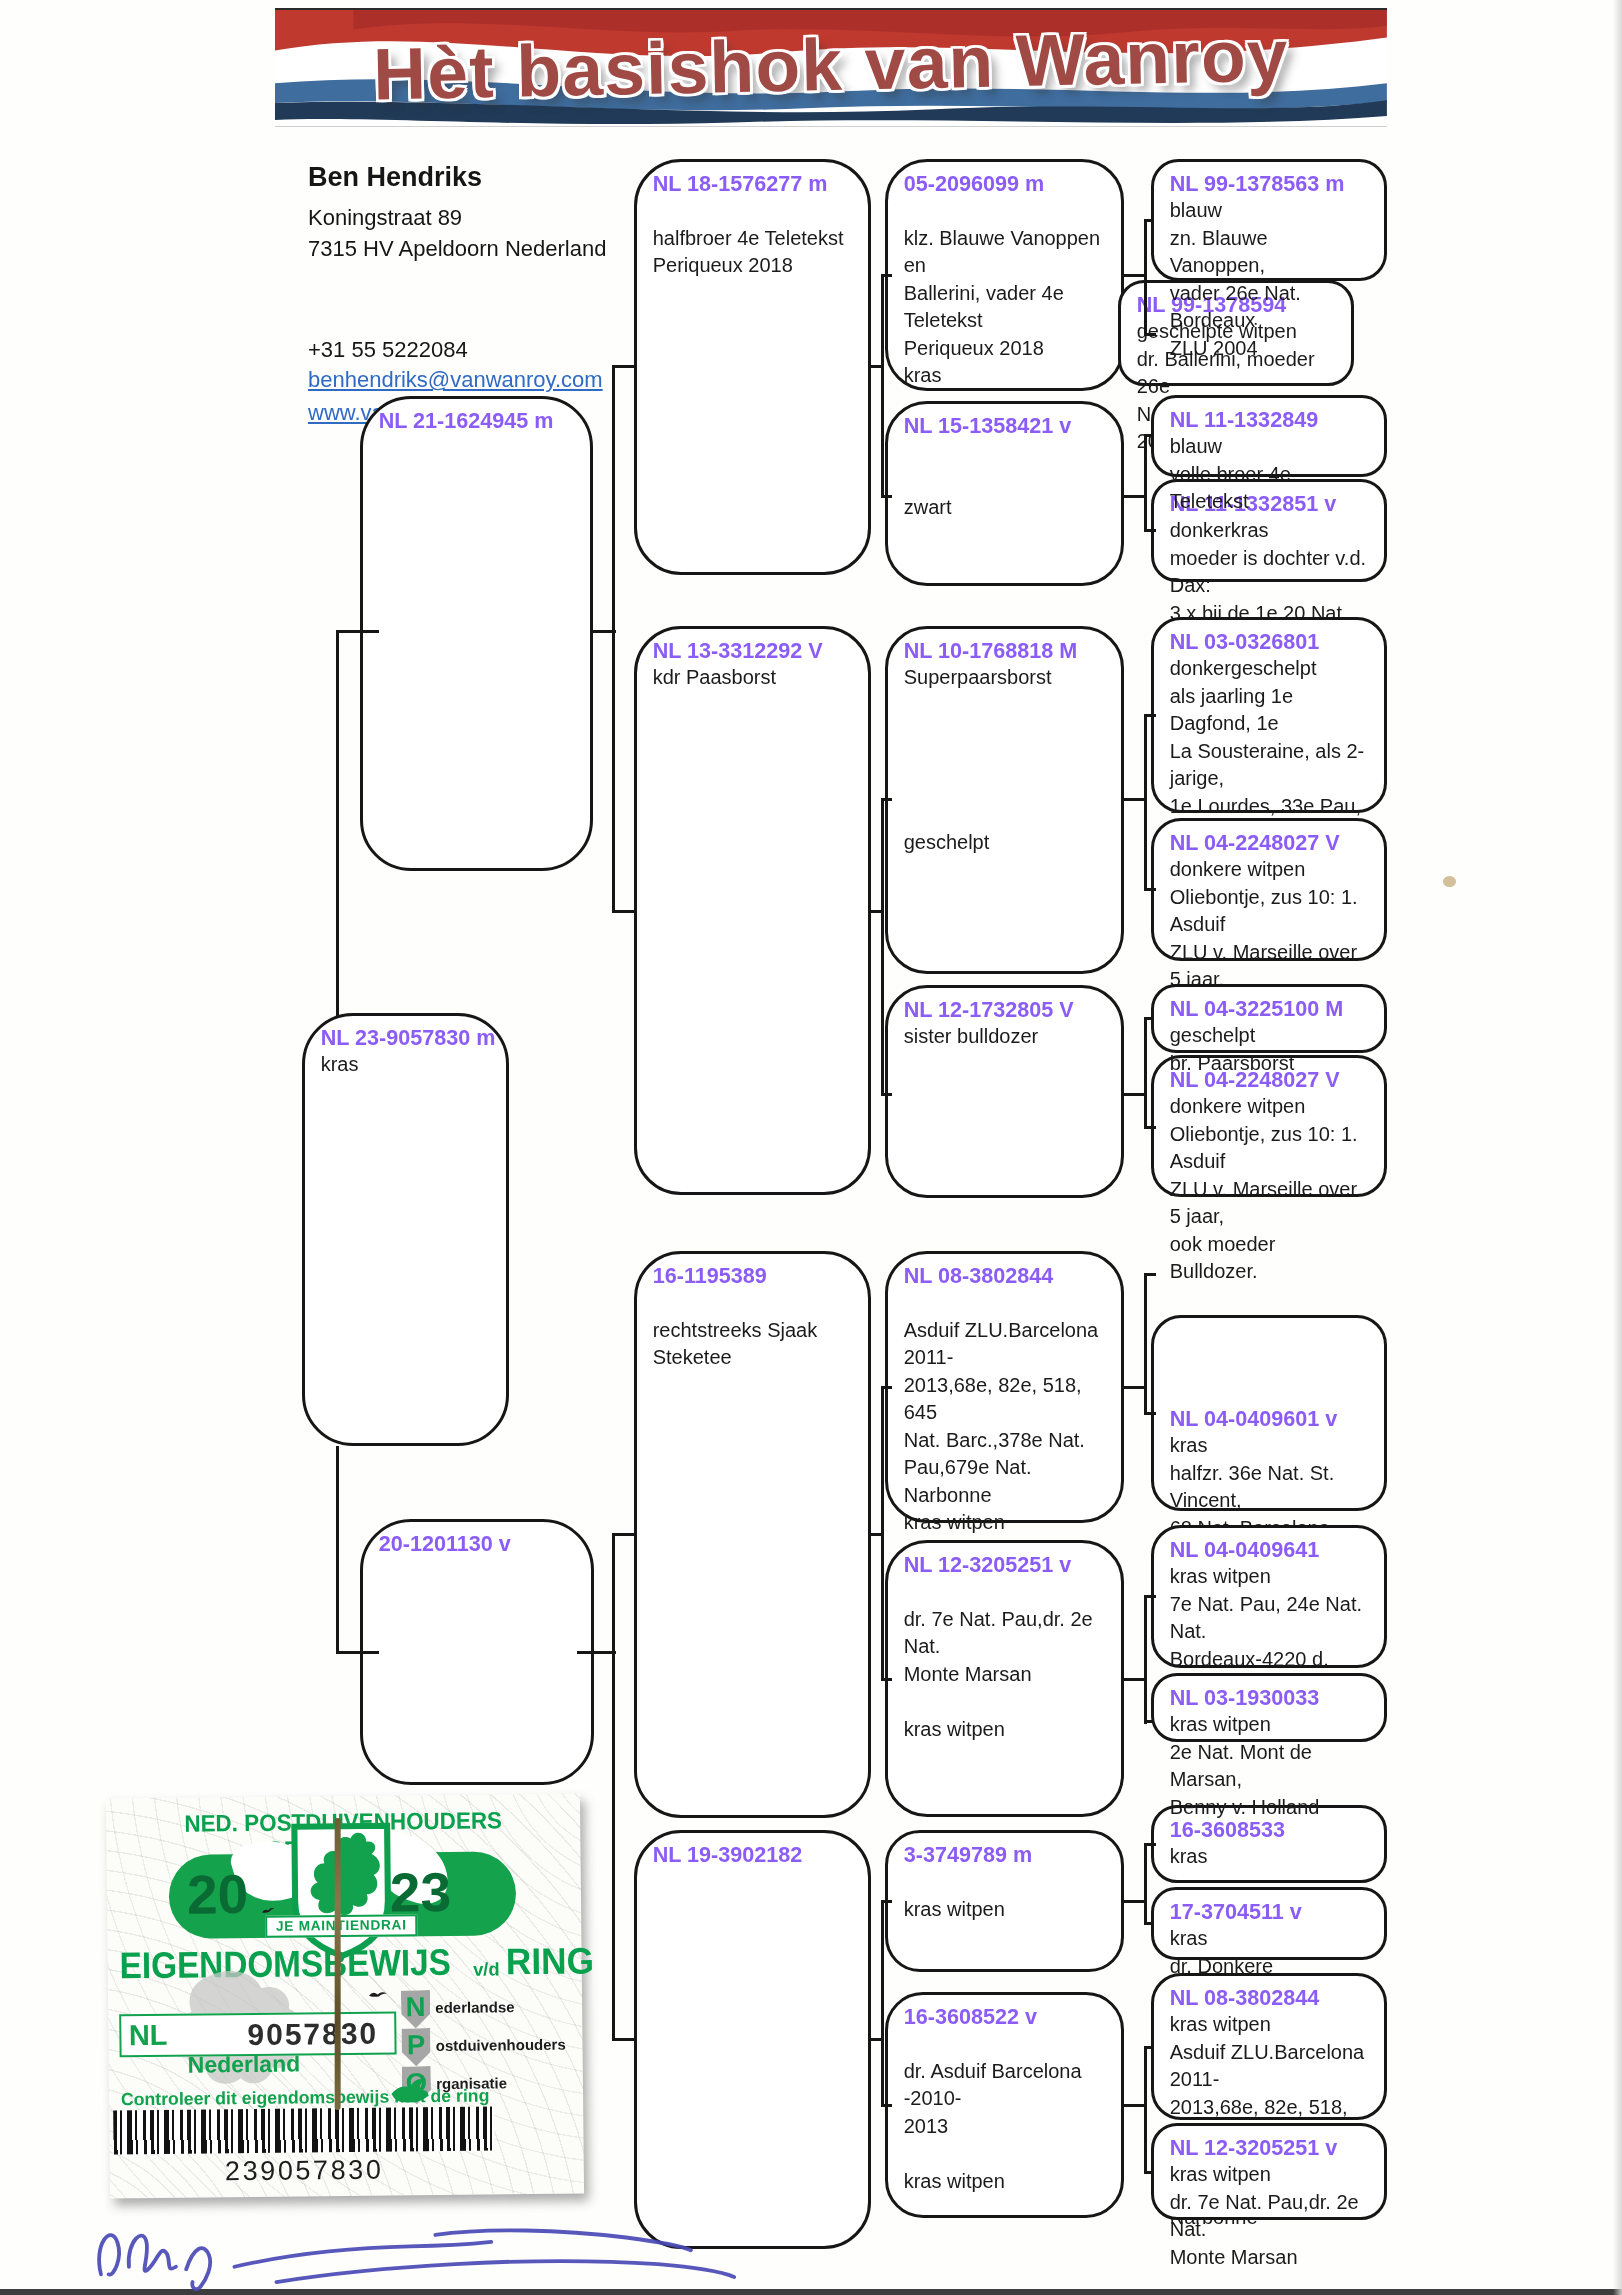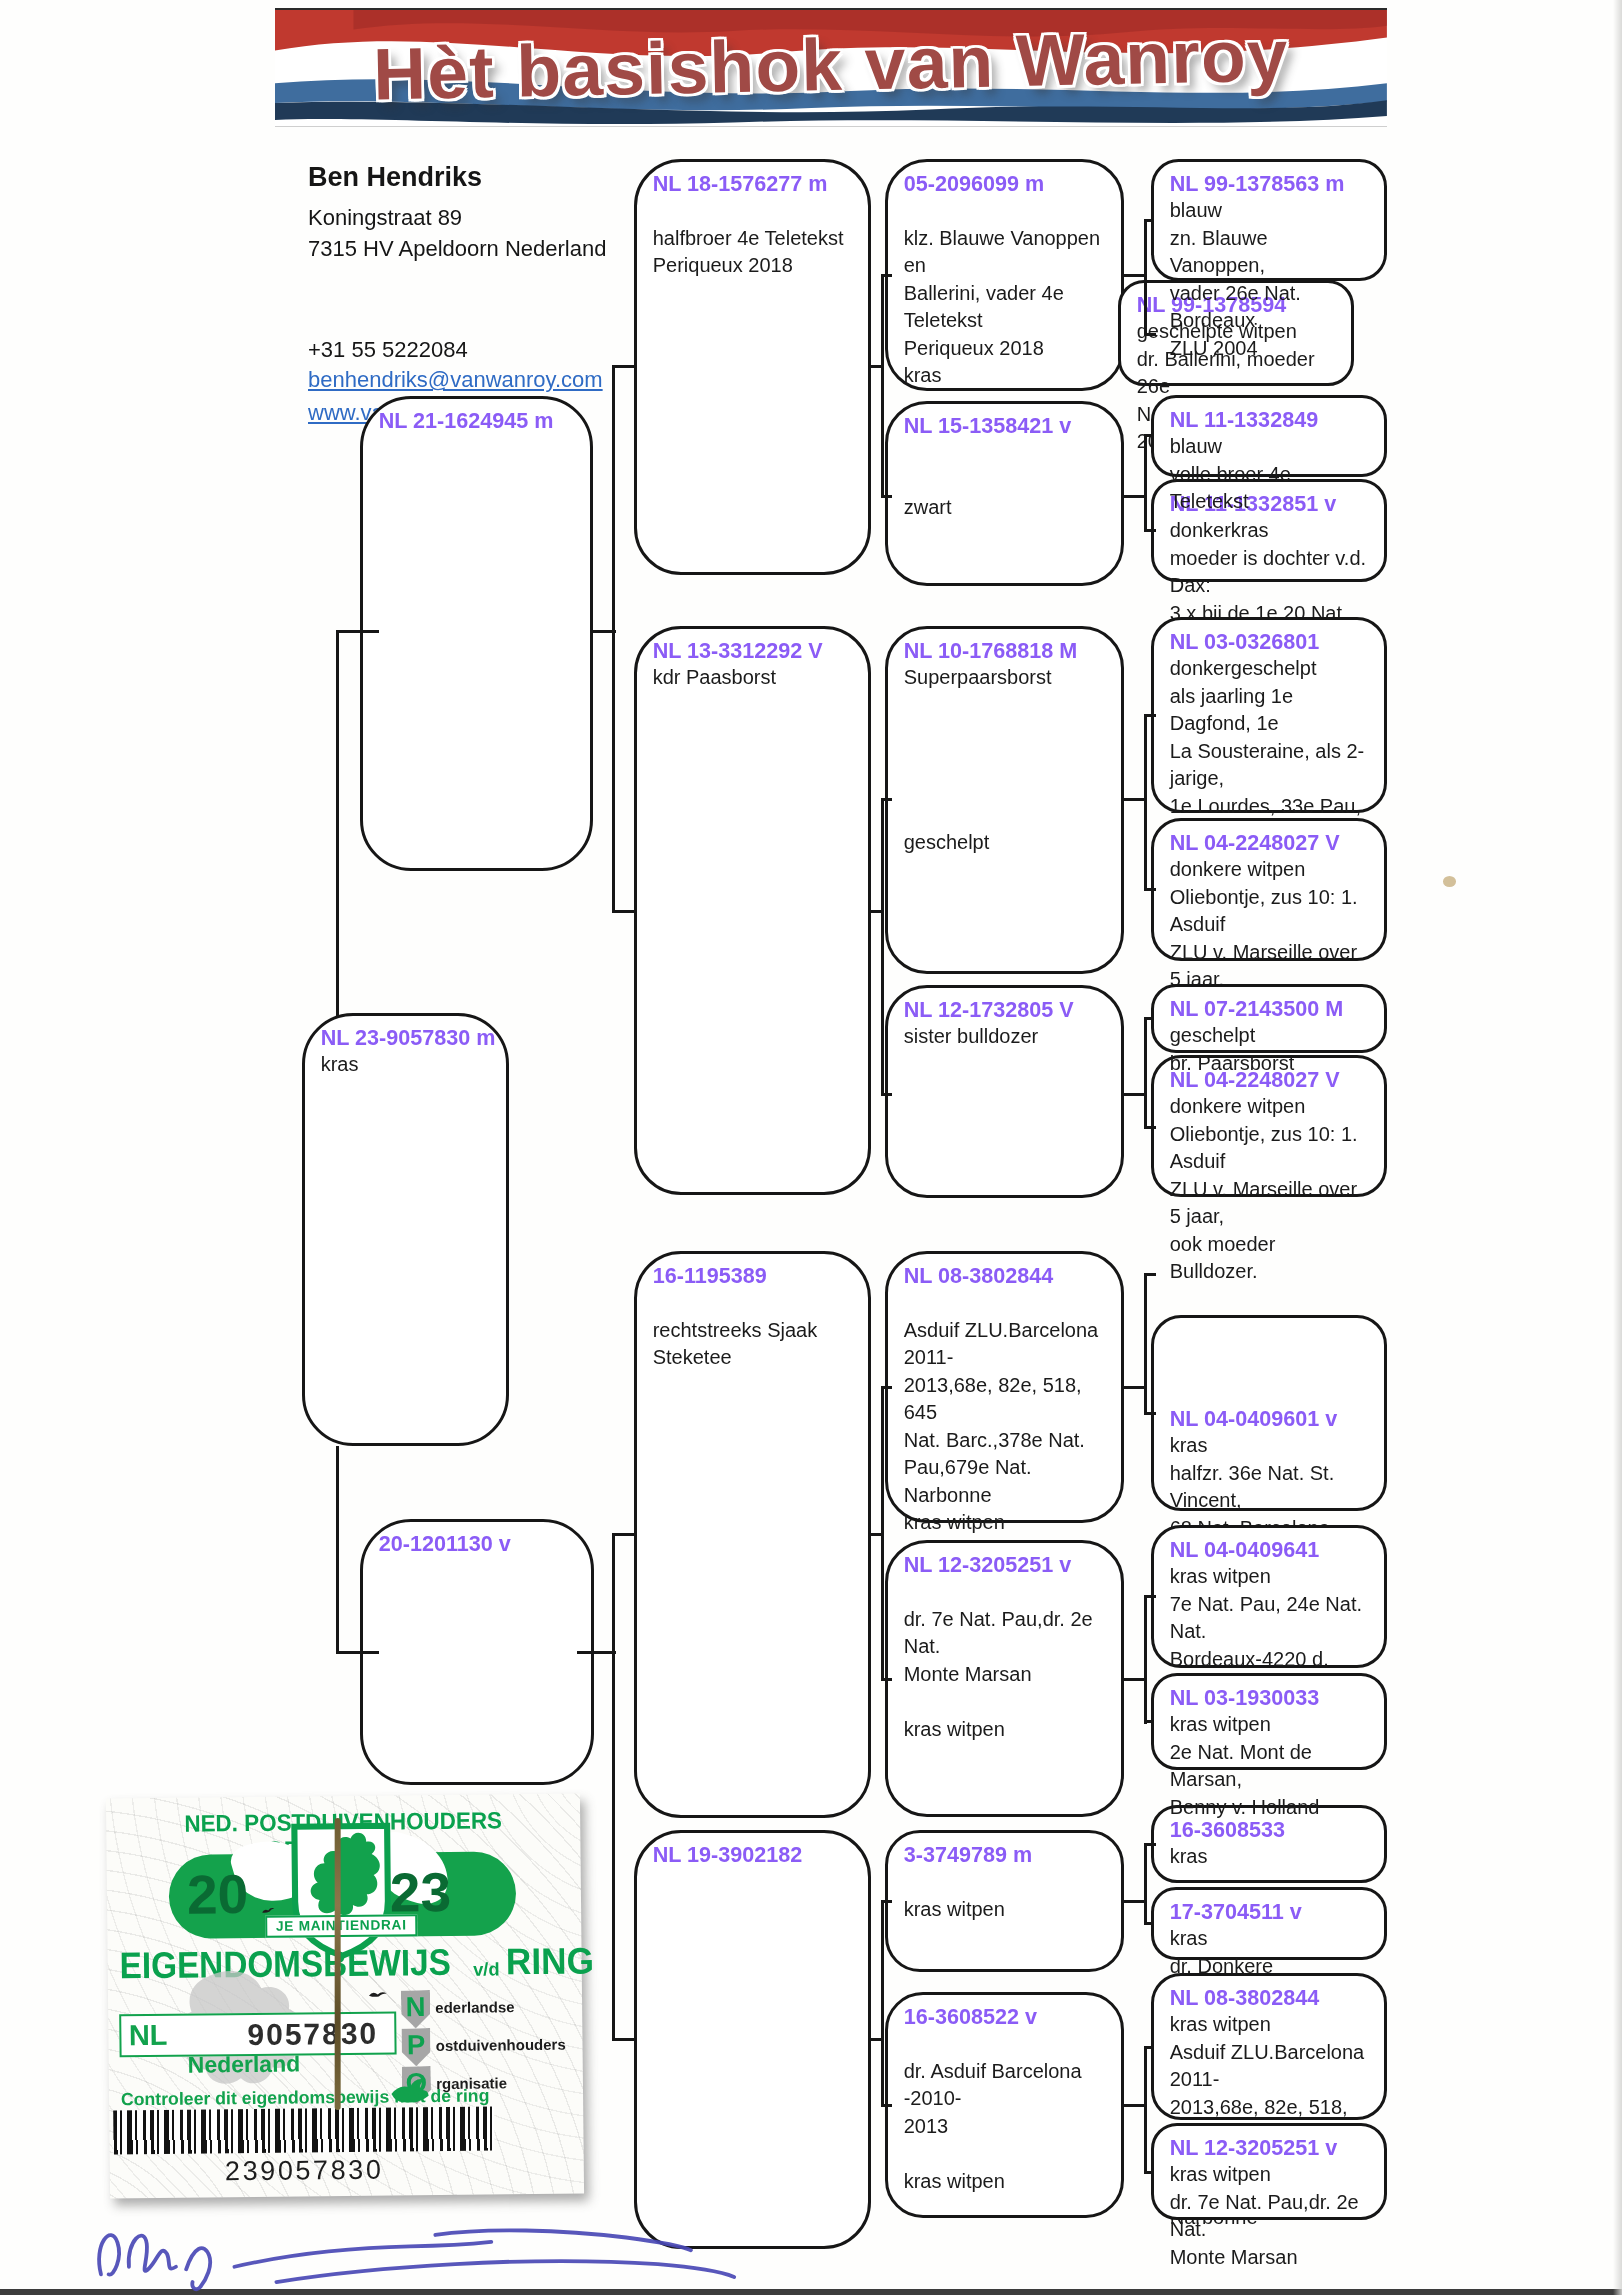--- a/index.html
+++ b/index.html
@@ -220,21 +220,21 @@
 als 3-jarige 1e Nat. ZLU Dax</div>
   </div>
   <div class="pbox" style="left:1151px;top:818px;width:236px;height:143px;border-radius:30px">
     <div class="ring">NL 04-2248027 V</div>
     <div class="body">donkere witpen
 Oliebontje, zus 10: 1. Asduif
 ZLU v. Marseille over 5 jaar,
 ook moeder Bulldozer.</div>
   </div>
   <div class="pbox z3" style="left:1151px;top:984px;width:236px;height:69px;border-radius:25px">
-    <div class="ring">NL 07-2143500 M</div>
+    <div class="ring">NL 04-3225100 M</div>
     <div class="body">geschelpt
 br. Paarsborst</div>
   </div>
   <div class="pbox" style="left:1151px;top:1055px;width:236px;height:142px;border-radius:30px">
     <div class="ring">NL 04-2248027 V</div>
     <div class="body">donkere witpen
 Oliebontje, zus 10: 1. Asduif
 ZLU v. Marseille over 5 jaar,
 ook moeder Bulldozer.</div>
   </div>
@@ -244,21 +244,21 @@
 halfzr. 36e Nat. St. Vincent,
 68 Nat. Barcelona</div>
   </div>
   <div class="pbox" style="left:1151px;top:1525px;width:236px;height:143px;border-radius:30px">
     <div class="ring">NL 04-0409641</div>
     <div class="body">kras witpen
 7e Nat. Pau, 24e Nat. Nat.
 Bordeaux-4220  d. 325e
 Nat. Bordeau-3089 d.</div>
   </div>
-  <div class="pbox z3" style="left:1151px;top:1673px;width:236px;height:97px;border-radius:26px">
+  <div class="pbox z3" style="left:1151px;top:1673px;width:236px;height:69px;border-radius:26px">
     <div class="ring">NL 03-1930033</div>
     <div class="body">kras witpen
 2e Nat. Mont de Marsan,
 Benny v. Holland</div>
   </div>
   <div class="pbox" style="left:1151px;top:1805px;width:236px;height:78px;border-radius:26px">
     <div class="ring">16-3608533</div>
     <div class="body">kras</div>
   </div>
   <div class="pbox z3" style="left:1151px;top:1887px;width:236px;height:73px;border-radius:25px">

